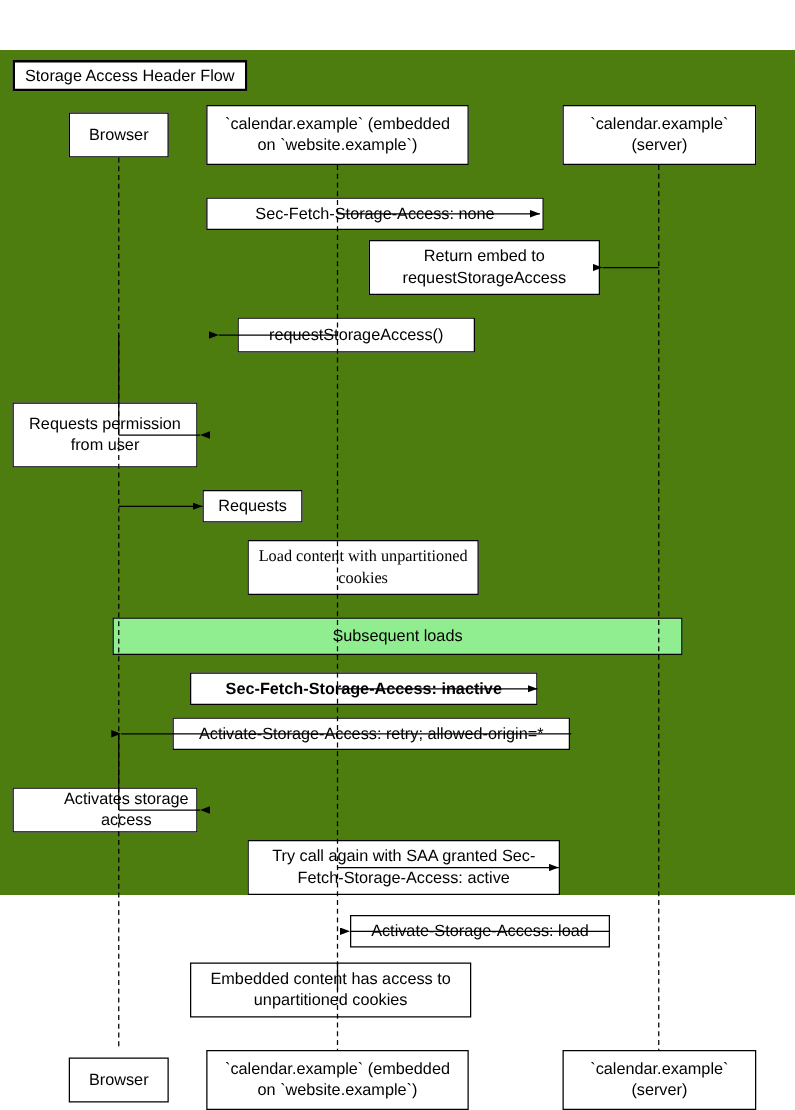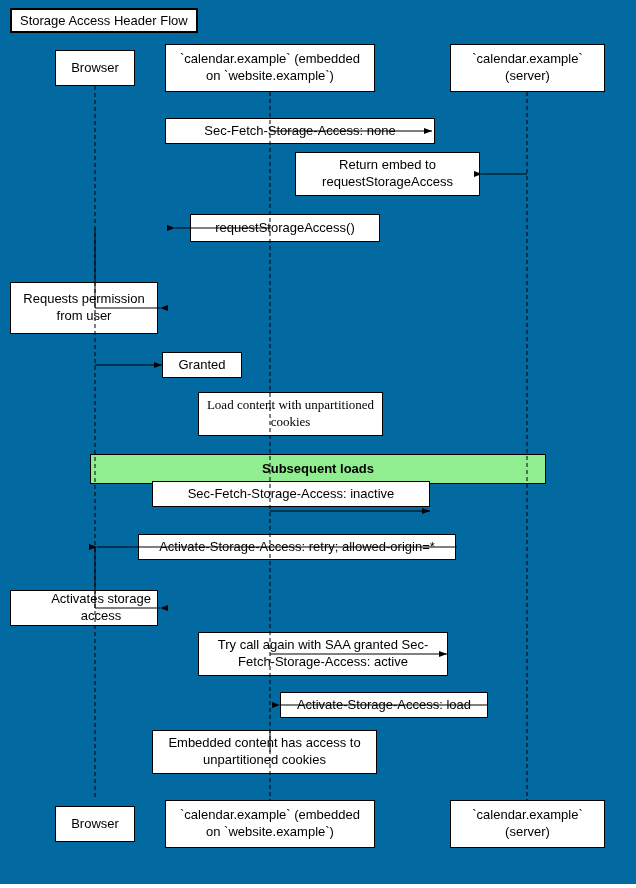--- a/index.html
+++ b/index.html
@@ -8,22 +8,23 @@
       font-family: Arial, sans-serif;
       font-size: 13px;
       width: 636px;
       min-height: 888px;
       position: relative;
       overflow: hidden;
     }
     .diagram-container {
       position: relative;
       width: 636px;
-      height: 884px;
-      background: #0369a1;
+      height: 676px;
+      background: #4d7c0f;
+      margin-top: 40px;
     }
     .box {
       position: absolute;
       border: 1px solid #000;
       background: #fff;
       text-align: center;
       padding: 4px 6px;
       line-height: 1.3;
     }
     .box-green {
@@ -64,28 +65,28 @@
   <div class="box" style="left:165px; top:118px; width:270px; height:26px; display:flex; align-items:center; justify-content:center;">Sec-Fetch-Storage-Access: none</div>
 
   <div class="box" style="left:295px; top:152px; width:185px; height:44px; display:flex; align-items:center; justify-content:center; text-align:center;">Return embed to
 requestStorageAccess</div>
 
   <div class="box" style="left:190px; top:214px; width:190px; height:28px; display:flex; align-items:center; justify-content:center;">requestStorageAccess()</div>
 
   <div class="box" style="left:10px; top:282px; width:148px; height:52px; display:flex; align-items:center; justify-content:center; text-align:center;">Requests permission
 from user</div>
 
-  <div class="box" style="left:162px; top:352px; width:80px; height:26px; display:flex; align-items:center; justify-content:center;">Granted</div>
+  <div class="box" style="left:162px; top:352px; width:80px; height:26px; display:flex; align-items:center; justify-content:center;">Requests</div>
 
   <div class="box" style="left:198px; top:392px; width:185px; height:44px; display:flex; align-items:center; justify-content:center; text-align:center;font-family:Liberation Serif, serif;">Load content with
 unpartitioned cookies</div>
 
-  <div class="box box-green" style="left:90px; top:454px; width:456px; height:30px; display:flex; align-items:center; justify-content:center;font-weight:bold;">Subsequent loads</div>
+  <div class="box box-green" style="left:90px; top:454px; width:456px; height:30px; display:flex; align-items:center; justify-content:center;">Subsequent loads</div>
 
-  <div class="box" style="left:152px; top:481px; width:278px; height:26px; display:flex; align-items:center; justify-content:center;">Sec-Fetch-Storage-Access: inactive</div>
+  <div class="box" style="left:152px; top:498px; width:278px; height:26px; display:flex; align-items:center; justify-content:center;font-weight:bold;">Sec-Fetch-Storage-Access: inactive</div>
 
   <div class="box" style="left:138px; top:534px; width:318px; height:26px; display:flex; align-items:center; justify-content:center;">Activate-Storage-Access: retry; allowed-origin=*</div>
 
   <div class="box" style="left:10px; top:590px; width:148px; height:36px; display:flex; align-items:center; justify-content:center; text-align:center;padding-left:40px;">Activates storage access</div>
 
   <div class="box" style="left:280px; top:692px; width:208px; height:26px; display:flex; align-items:center; justify-content:center;">Activate-Storage-Access: load</div>
 
   <div class="box" style="left:198px; top:632px; width:250px; height:44px; display:flex; align-items:center; justify-content:center; text-align:center;">Try call again with SAA granted
 Sec-Fetch-Storage-Access: active</div>
 

